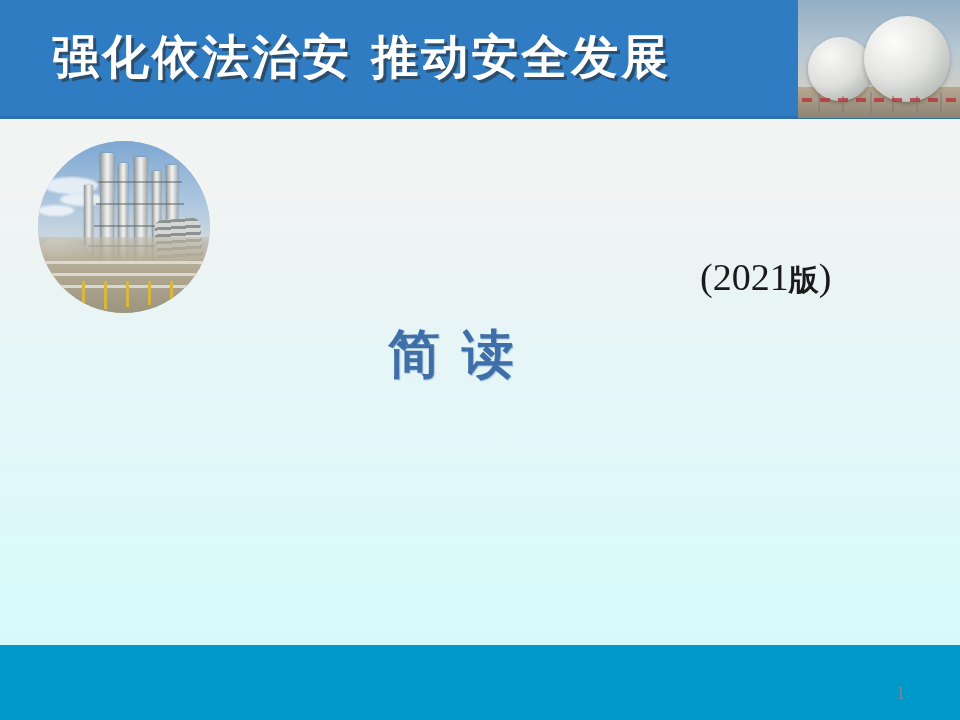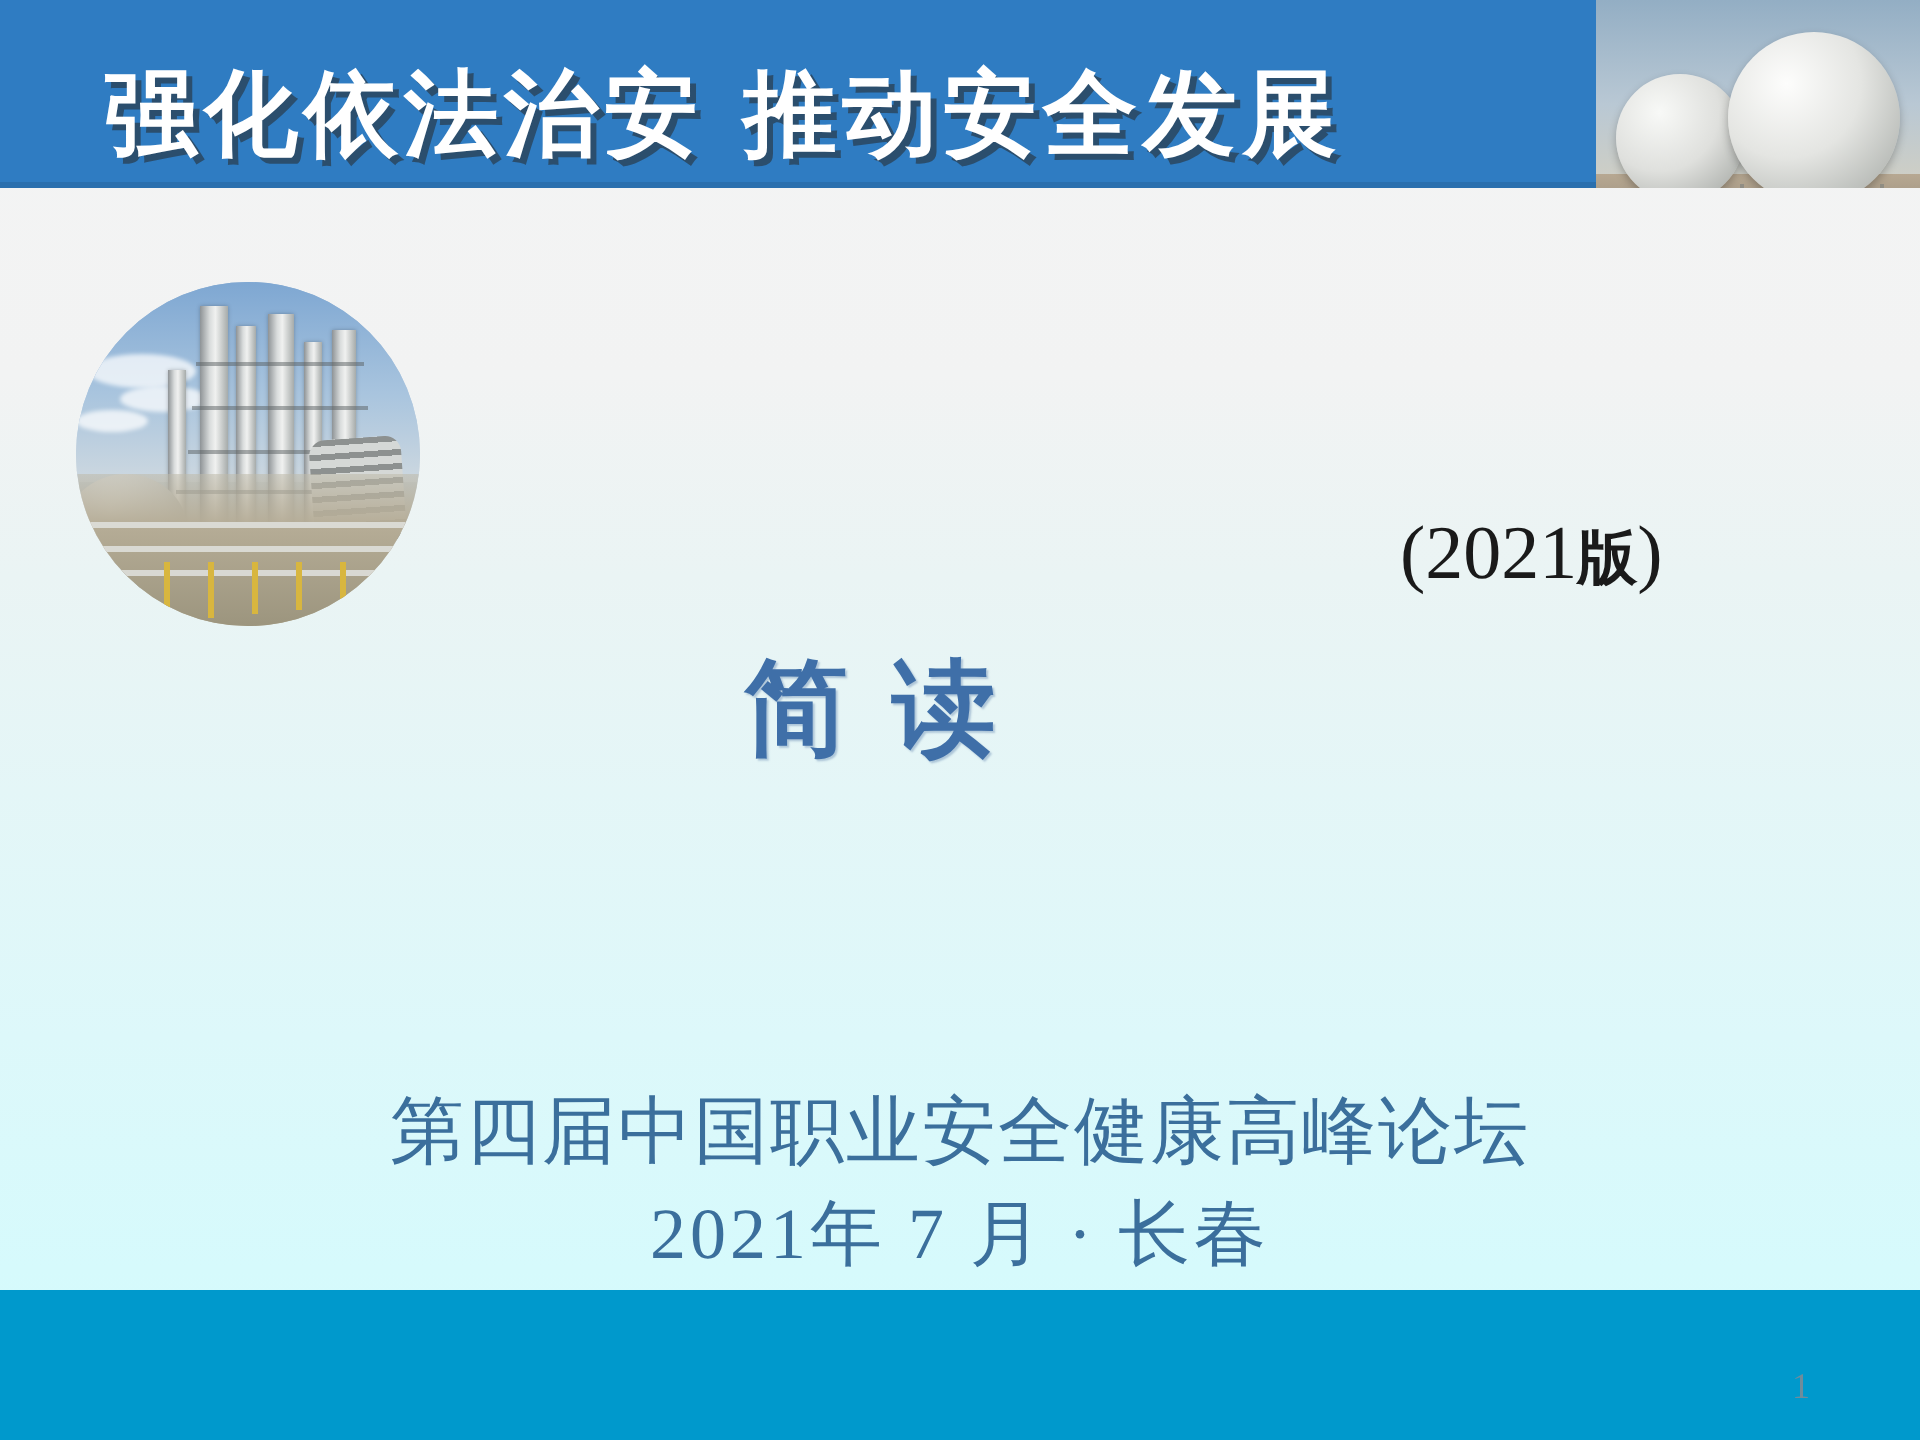--- a/index.html
+++ b/index.html
@@ -24,21 +24,21 @@
         #d6fafc 88%,
         #d3fbfd 100%);
   }
 
   
   #header-banner {
     position: absolute;
     left: 0;
     top: 0;
     width: 960px;
-    height: 94px;
+    height: 119px;
     background: #2f7cc2;
     box-shadow: inset 0 -3px 0 rgba(0,0,0,0.10);
     overflow: hidden;
   }
   #header-title {
     position: absolute;
     left: 52px;
     top: 26px;
     font-size: 47px;
     font-weight: bold;
@@ -188,21 +188,21 @@
     white-space: nowrap;
     font-family: "Liberation Serif", "DejaVu Serif", serif;
   }
   #version-label .ver-cn {
     font-size: 30px;
     font-weight: bold;
     font-family: "DejaVu Sans", "Liberation Sans", sans-serif;
   }
   #read-title {
     position: absolute;
-    left: 372px;
+    left: 388px;
     top: 320px;
     font-size: 52px;
     font-weight: bold;
     color: #3f6fa8;
     letter-spacing: 2px;
     white-space: nowrap;
     font-family: "DejaVu Sans", "Liberation Sans", sans-serif;
     text-shadow: 1px 1px 1px rgba(70,110,160,0.35);
   }
 
@@ -302,22 +302,18 @@
   </div>
 
   <div id="title-row">
     <div id="version-label">
       <span>(2021</span><span class="ver-cn">版</span><span>)</span>
     </div>
   </div>
 
   <div id="read-title">简      读</div>
 
-  <div id="forum-block">
-    <div id="forum-line1">第四届中国职业安全健康高峰论坛</div>
-    <div id="forum-line2">2021年 7 月 · 长春</div>
-  </div>
 
   <div id="bottom-bar">
     <div id="page-number">1</div>
   </div>
 
 </div>
 
 </body></html>

